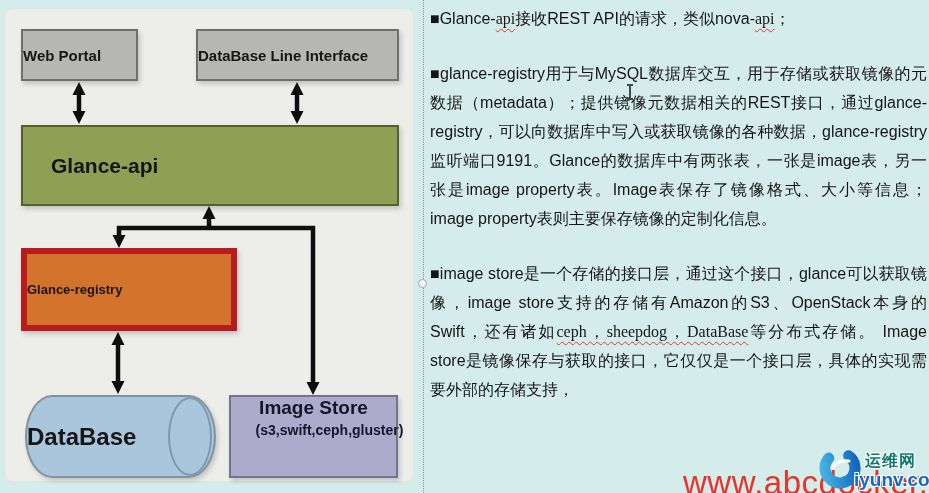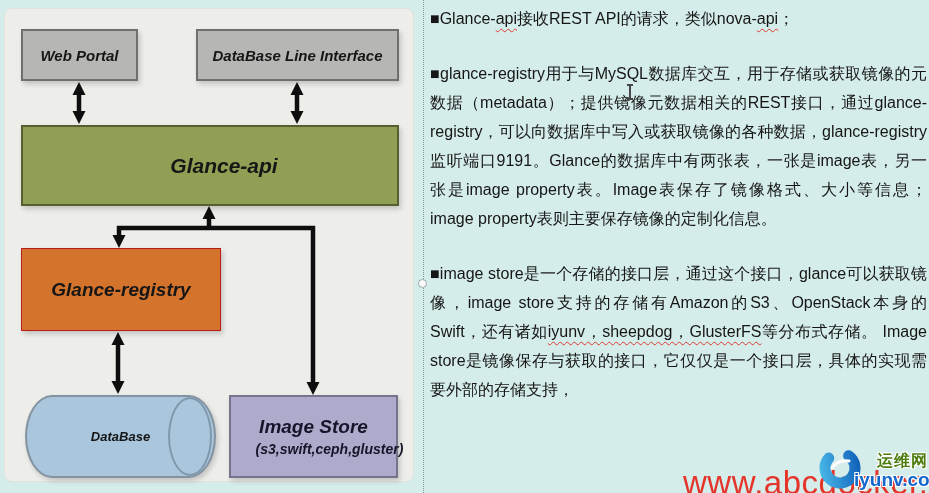--- a/index.html
+++ b/index.html
@@ -1,67 +1,67 @@
 <!DOCTYPE html>
 <html><head>
 <meta charset="utf-8">
 <style>
   html,body{margin:0;padding:0;background:#9aa;}
   .stage{position:relative;width:929px;height:493px;overflow:hidden;
     background:#d4ecea;font-family:"Liberation Sans","DejaVu Sans",sans-serif;}
   
   .diagram{position:absolute;left:4px;top:8px;width:410px;height:474px;
     background:#ededea;border:1px solid #e2e2df;border-radius:8px;box-sizing:border-box;}
-  .node{position:absolute;display:flex;align-items:center;justify-content:center;
+  .node{position:absolute;display:flex;align-items:center;
     box-sizing:border-box;color:#161616;font-weight:bold;text-align:center;
-    box-shadow:2px 3px 5px rgba(0,0,0,.18);font-style:italic;}
+    box-shadow:2px 3px 5px rgba(0,0,0,.18);}
   .node-gray{background:#b6b6b4;border:2px solid #6f6f6d;font-size:15px;}
   .node-webportal{left:16px;top:20px;width:117px;height:52px;}
   .node-cli{left:191px;top:20px;width:203px;height:52px;}
   .node-api{left:16px;top:116px;width:378px;height:81px;
     background:#8f9f53;border:2px solid #555f31;font-size:21px;padding-left:28px;}
-  .node-registry{left:16px;top:239px;width:200px;height:83px;
-    background:#d4732b;border:1px solid #b91c1c;font-size:19px;}
+  .node-registry{left:16px;top:239px;width:216px;height:83px;
+    background:#d4732b;border:6px solid #b91c1c;font-size:13px;}
   .node-store{left:224px;top:386px;width:169px;height:83px;
     background:#aeaacb;border:2px solid #76748c;flex-direction:column;font-size:19px;
     color:#15152a;}
   .node-store .sub{font-size:14px;font-weight:700;margin-top:3px;padding-left:32px;}
   .cylinder{left:20px;top:386px;width:191px;height:83px;
     background:#a9c6dc;border:2px solid #8493a1;border-radius:30px/46px;
-    font-size:13px;overflow:hidden;}
+    font-size:24px;overflow:hidden;}
   .cylinder::after{content:"";position:absolute;right:2px;top:0;height:100%;width:44px;
     box-sizing:border-box;border:2px solid rgba(95,115,135,.55);border-radius:50%;}
   .arrows{position:absolute;left:0;top:0;pointer-events:none;}
   .arrows line{stroke:#0e0e0e;stroke-width:4.5;}
   .arrows polygon{fill:#0e0e0e;}
   
   .ph-border{position:absolute;left:423px;top:0;height:493px;width:0;
     border-left:1px dotted #7c9897;}
   .ph-handle{position:absolute;left:418px;top:279px;width:9px;height:9px;
     border-radius:50%;background:#fbfbfb;border:1px solid #96a8a8;box-sizing:border-box;}
   
   .textpanel{position:absolute;left:430px;top:0;width:497px;height:493px;
     color:#161616;font-size:16px;line-height:29px;text-align:justify;padding-top:4px;
     box-sizing:border-box;}
   .block{margin:0 0 26px 0;}
   .sq{text-decoration:underline;text-decoration-style:wavy;
-    text-decoration-color:#e03a2e;text-decoration-thickness:1px;text-underline-offset:4px;}
+    text-decoration-color:#e03a2e;text-decoration-thickness:1px;text-underline-offset:4px;font-family:Liberation Serif, serif;}
   
   .ibeam{position:absolute;left:625px;top:84px;width:10px;height:16px;}
   .ibeam::before,.ibeam::after{content:"";position:absolute;left:2px;right:2px;height:2px;background:#474747;}
   .ibeam::before{top:0}.ibeam::after{bottom:0}
   .ibeam i{position:absolute;left:4px;top:1px;bottom:1px;width:2px;background:#474747;}
   
   .watermark{position:absolute;left:683px;top:464px;font-size:33px;color:#e5342a;
     white-space:nowrap;letter-spacing:.5px;}
   .sitelogo{position:absolute;left:818px;top:443px;width:111px;height:50px;}
   .swirl{position:absolute;left:0;top:0;}
-  .logo-cn{position:absolute;left:47px;top:8px;font-size:16px;font-weight:bold;color:#4d7c0f;
+  .logo-cn{position:absolute;left:47px;top:8px;font-size:16px;font-weight:bold;color:#0f766e;
     letter-spacing:1px;white-space:nowrap;
-    text-shadow:-1px -1px 0 #fff,1px -1px 0 #fff,-1px 1px 0 #fff,1px 1px 0 #fff;margin-left:12px;}
+    text-shadow:-1px -1px 0 #fff,1px -1px 0 #fff,-1px 1px 0 #fff,1px 1px 0 #fff;}
   .logo-en{position:absolute;left:36px;top:26px;font-size:19px;font-weight:bold;color:#1468cc;
     white-space:nowrap;
     text-shadow:-1px -1px 0 #fff,1px -1px 0 #fff,-1px 1px 0 #fff,1px 1px 0 #fff;}
 </style>
 </head>
 <body>
 
 <div class="stage">
 
   <div class="diagram">
@@ -121,21 +121,21 @@
   <div class="ph-handle"></div>
 
   <div class="textpanel">
       <div class="block">
         <div class="bullet"><span>■Glance-</span><span class="sq">api</span><span>接收REST API的请求，类似nova-</span><span class="sq">api</span><span>；</span></div>
       </div>
       <div class="block">
         <div class="bullet"><span>■glance-registry用于与MySQL数据库交互，用于存储或获取镜像的元数据（metadata）；提供镜像元数据相关的REST接口，通过glance-registry，可以向数据库中写入或获取镜像的各种数据，glance-registry监听端口9191。Glance的数据库中有两张表，一张是image表，另一张是image property表。Image表保存了镜像格式、大小等信息；image property表则主要保存镜像的定制化信息。</span></div>
       </div>
       <div class="block">
-        <div class="bullet"><span>■image store是一个存储的接口层，通过这个接口，glance可以获取镜像，image store支持的存储有Amazon的S3、OpenStack本身的Swift，还有诸如</span><span class="sq">iyunv，sheepdog，GlusterFS</span><span>等分布式存储。 Image store是镜像保存与获取的接口，它仅仅是一个接口层，具体的实现需要外部的存储支持，</span></div>
+        <div class="bullet"><span>■image store是一个存储的接口层，通过这个接口，glance可以获取镜像，image store支持的存储有Amazon的S3、OpenStack本身的Swift，还有诸如</span><span class="sq">ceph，sheepdog，DataBase</span><span>等分布式存储。 Image store是镜像保存与获取的接口，它仅仅是一个接口层，具体的实现需要外部的存储支持，</span></div>
       </div>
     </div>
 
   <div class="ibeam">
       <i></i>
     </div>
 
   <div class="watermark">www.abcdocker.com</div>
 
   <div class="sitelogo">

